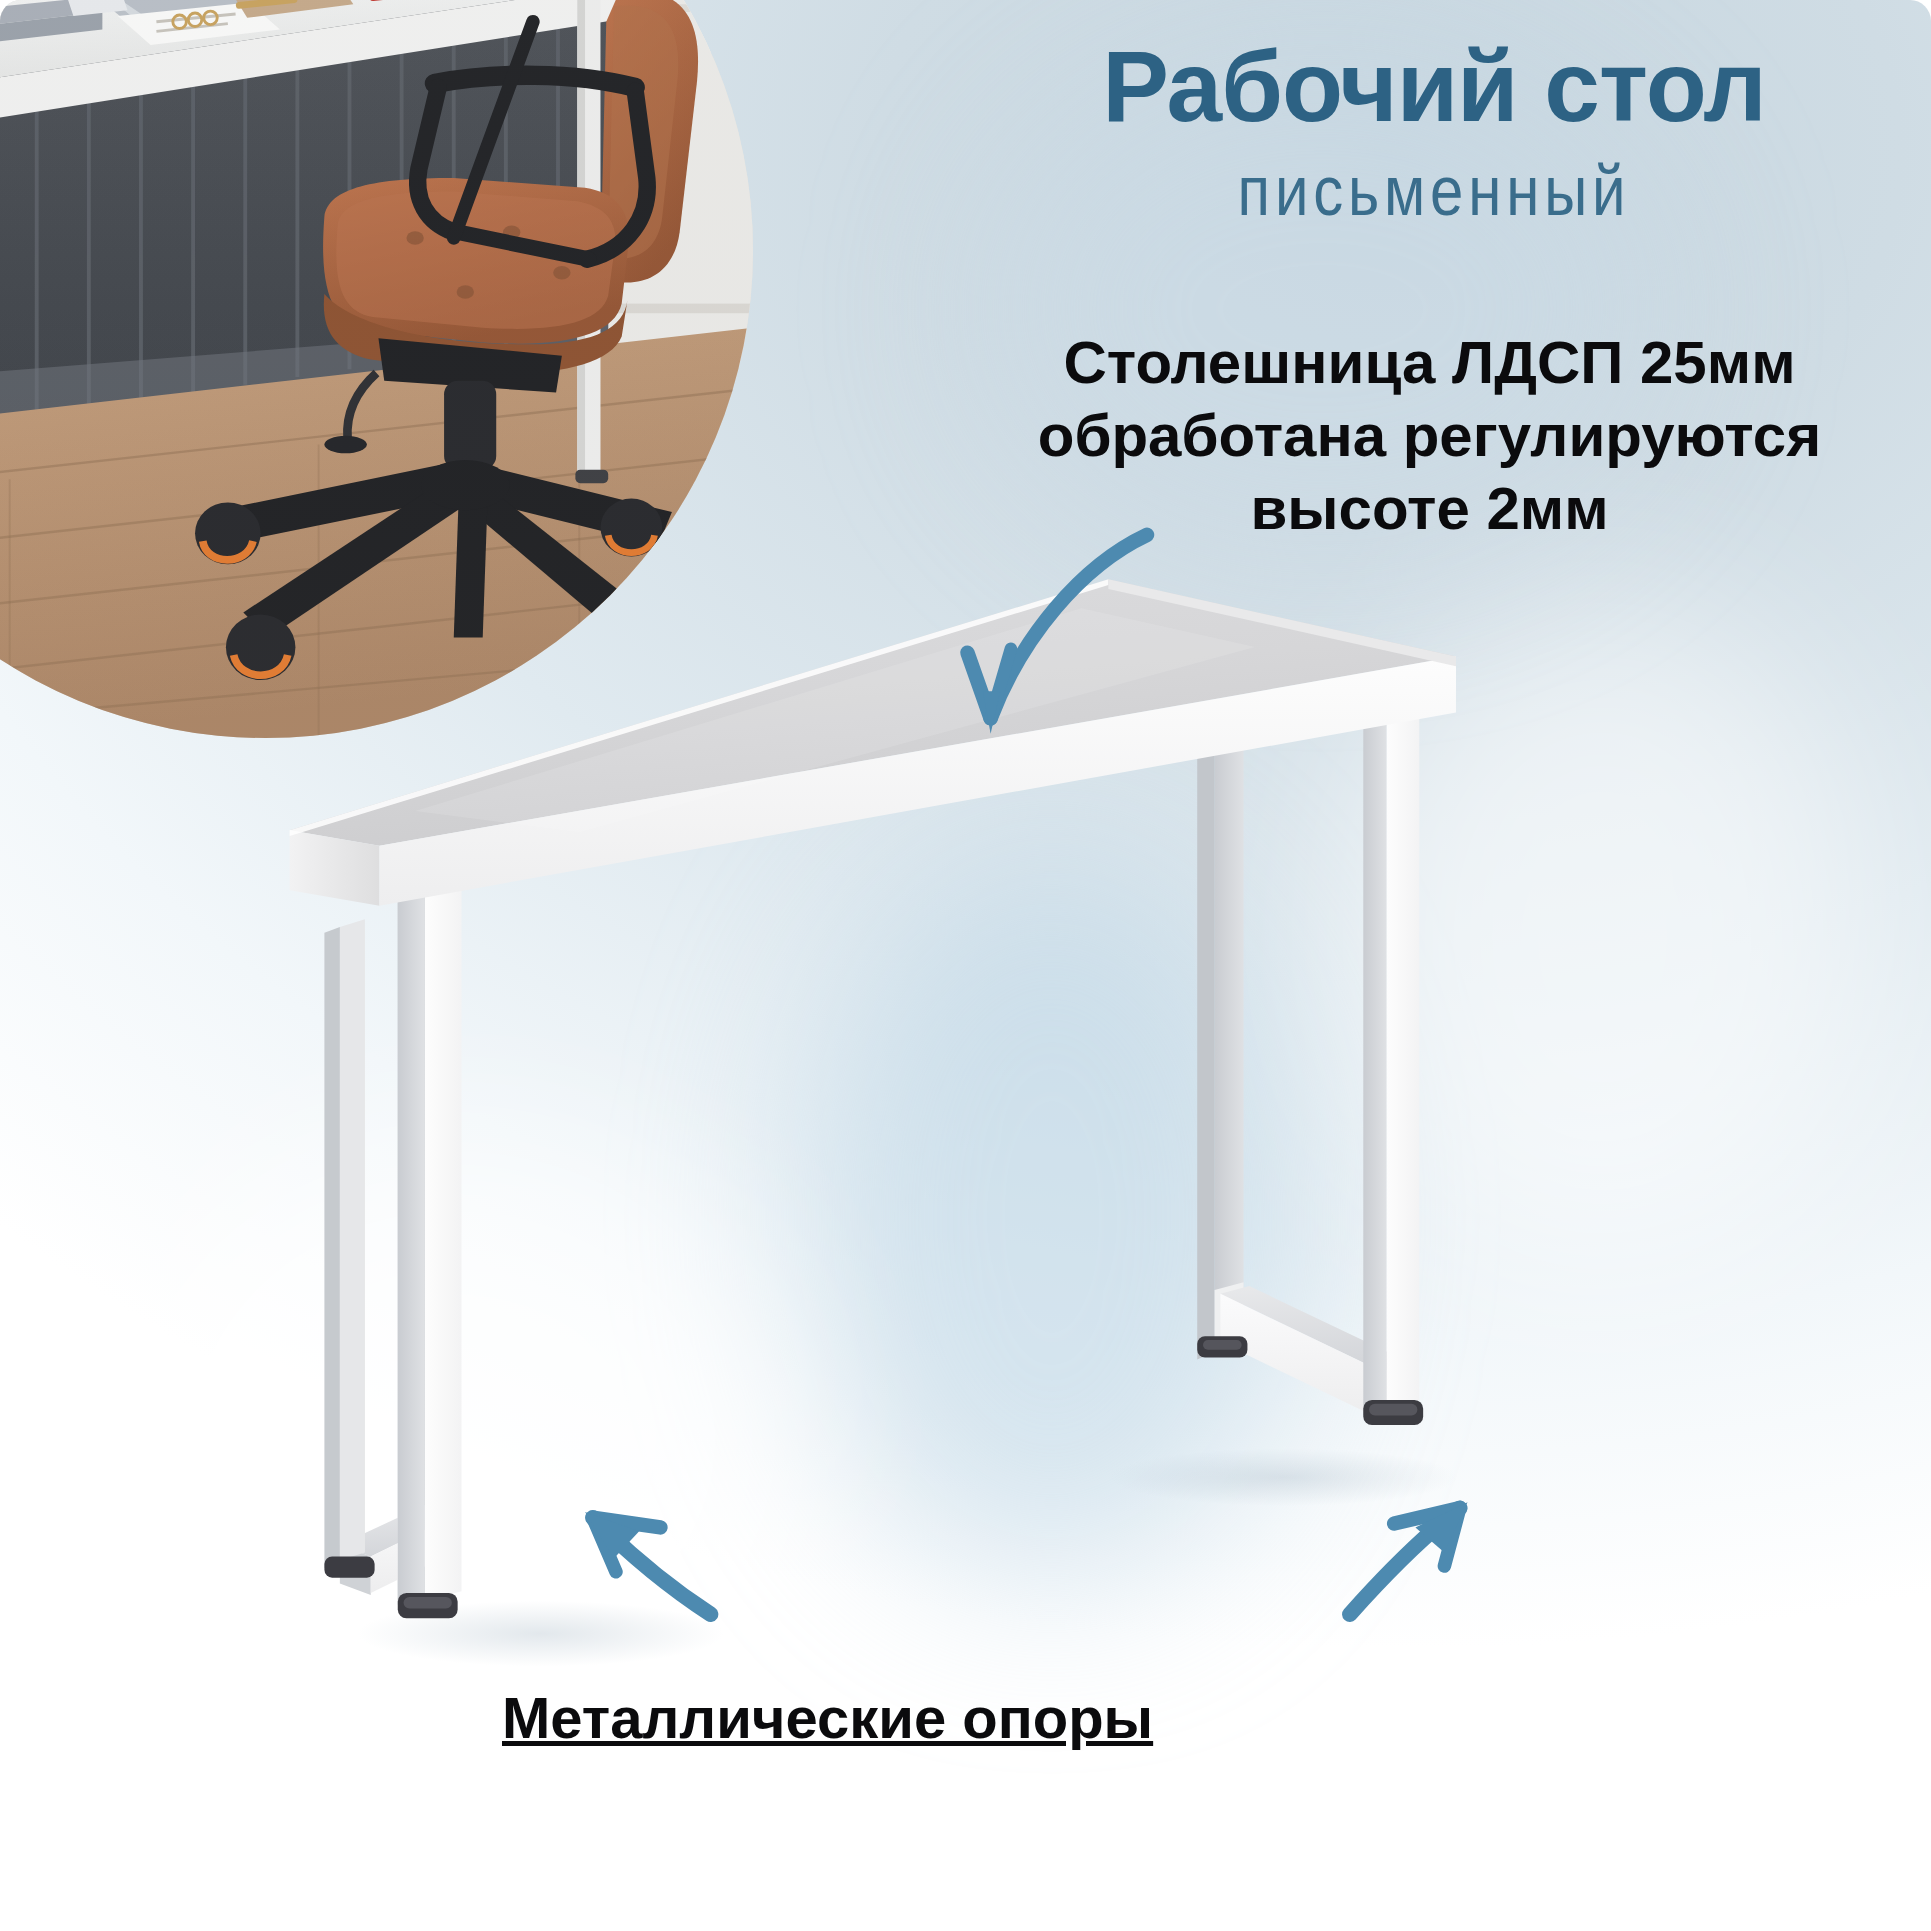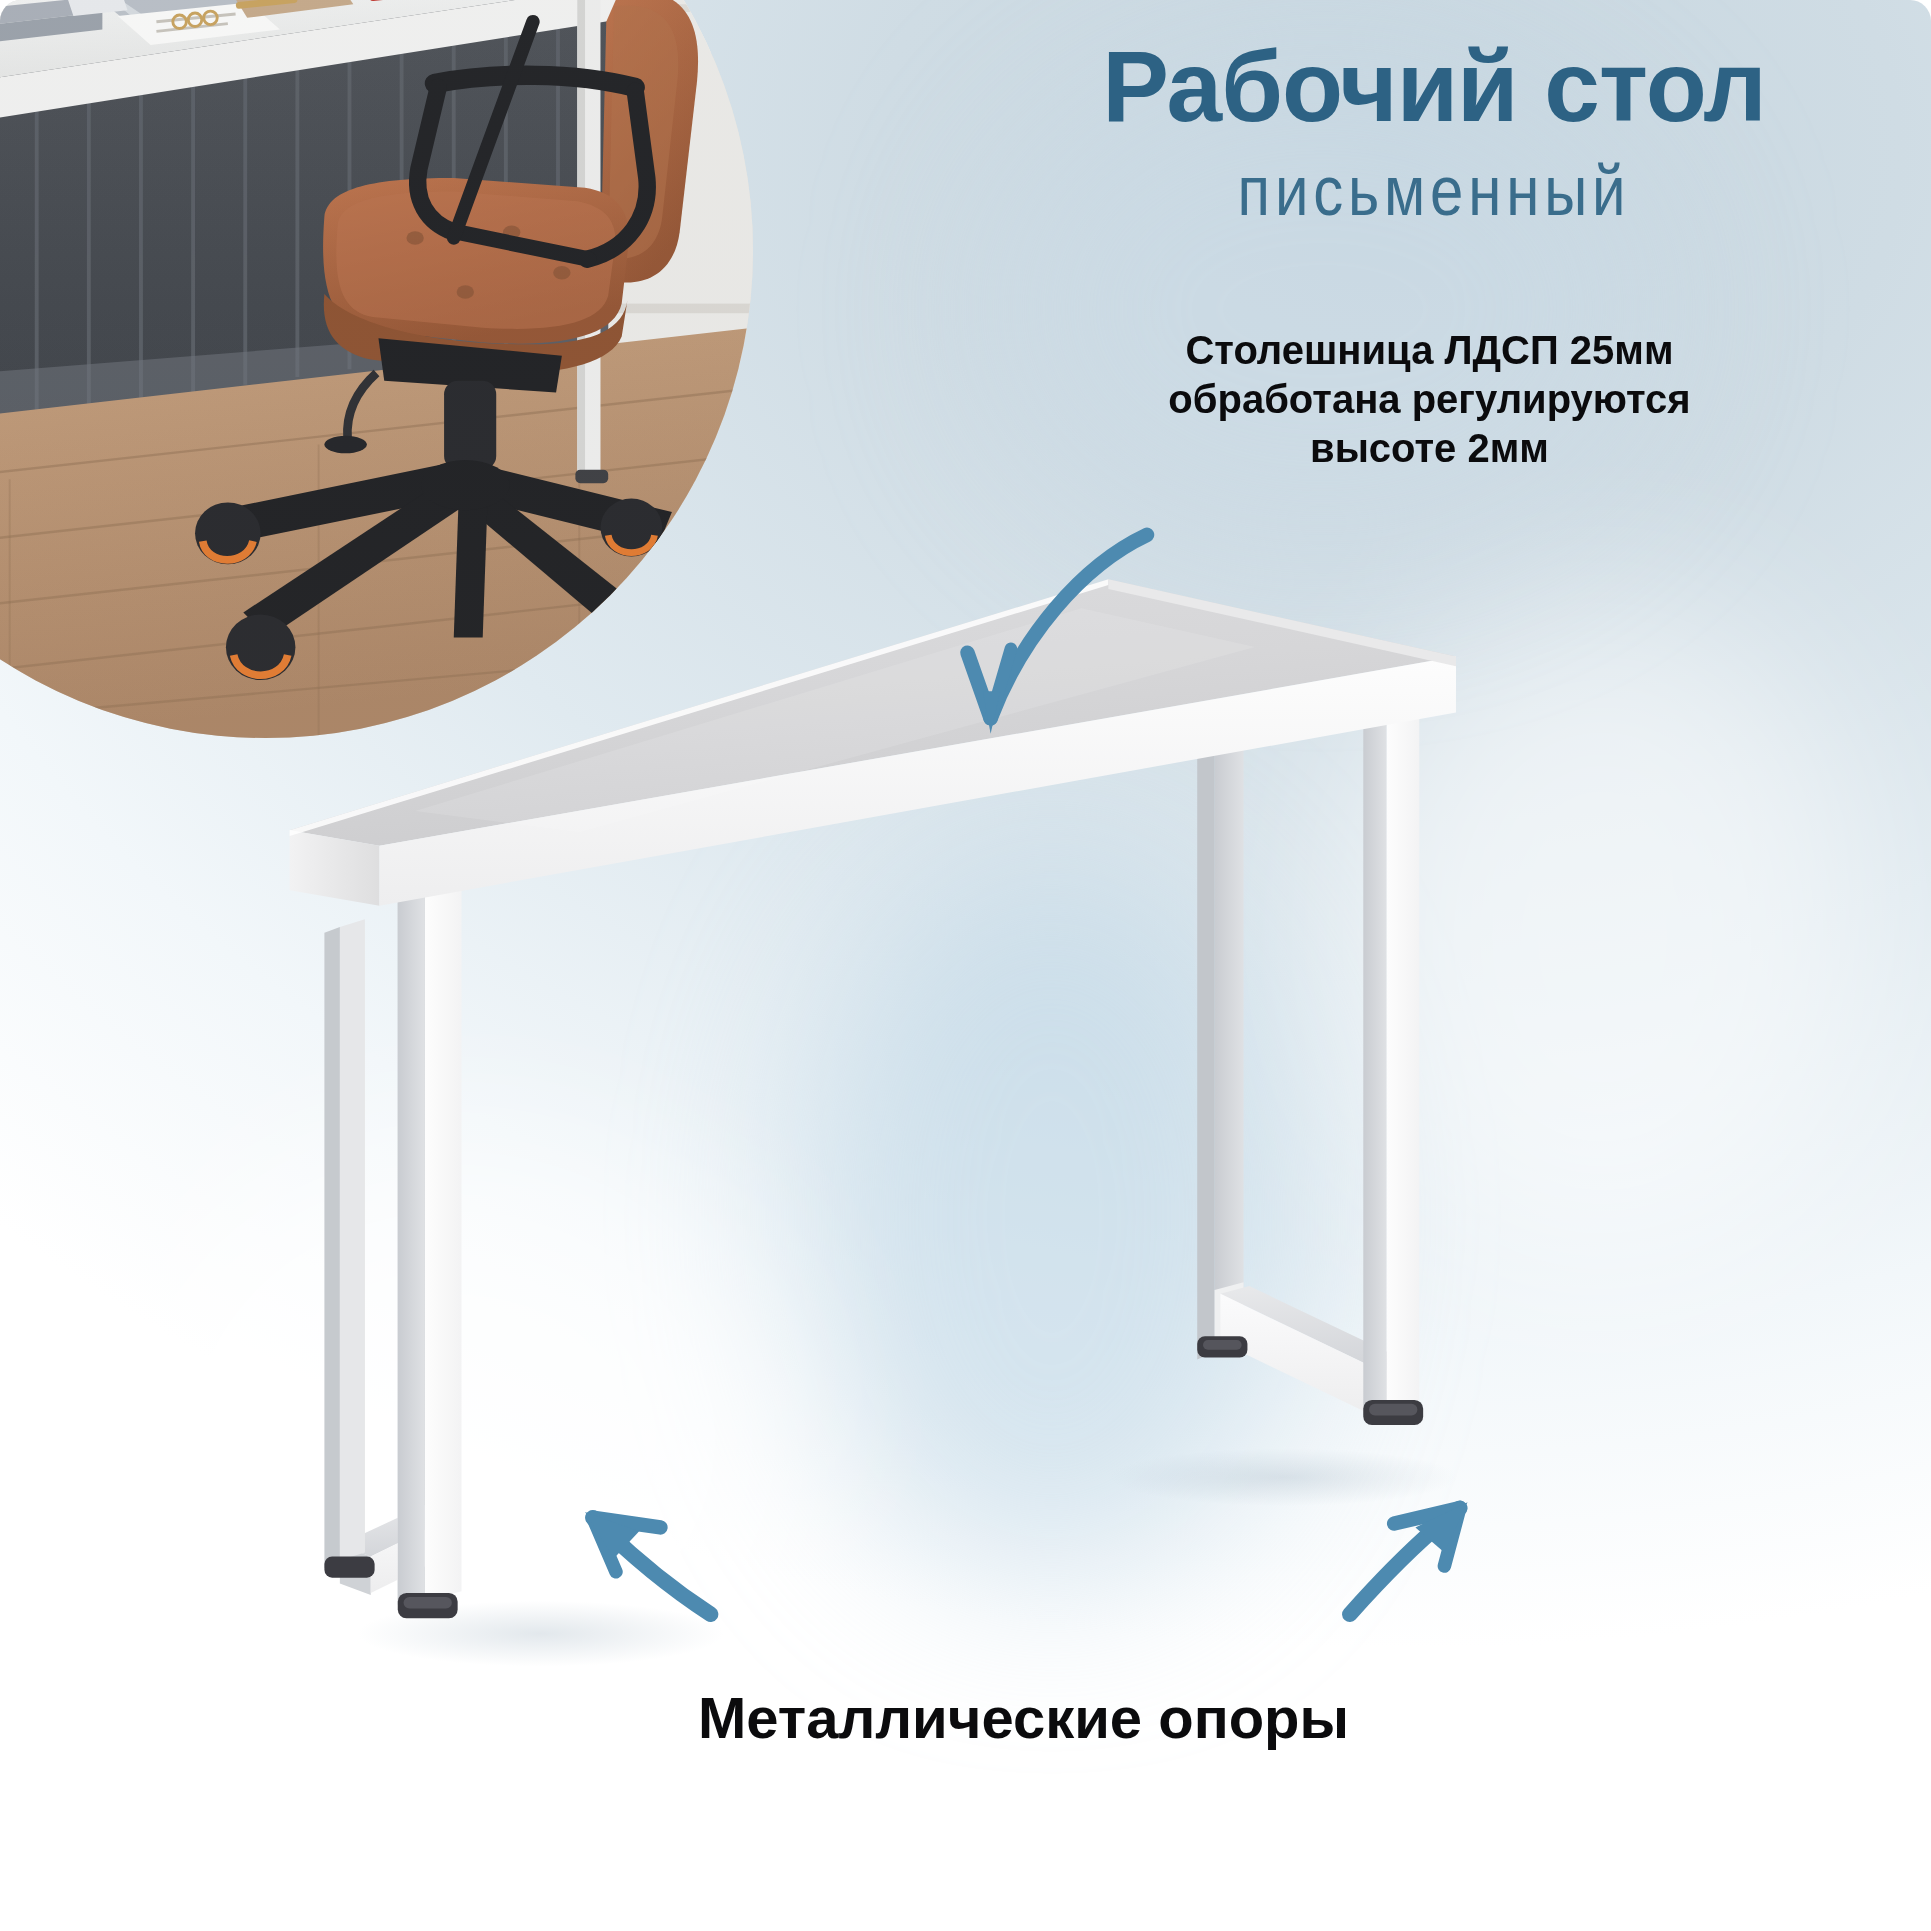--- a/index.html
+++ b/index.html
@@ -39,28 +39,29 @@
   #subtitle{
     position:absolute;left:985px;top:154px;width:898px;
     text-align:center;
     font-size:60px;line-height:1.05;font-weight:normal;
     color:#3a6d8c;letter-spacing:4.8px;
     transform:scaleY(1.18);transform-origin:top center;
   }
   #feature-top{
     position:absolute;left:966px;top:326px;width:927px;
     text-align:center;
-    font-size:40px;line-height:1.22;font-weight:bold;
+    font-size:60px;line-height:1.22;font-weight:bold;
     color:#0b0b0d;
   }
   #feature-bottom{
     position:absolute;left:502px;top:1680px;width:1043px;
-    text-align:center;
+    text-align:left;
     font-size:58px;line-height:1.30;font-weight:bold;
     color:#0b0b0d;
+    text-decoration:underline;
   }
   .arrow-layer,#desk-layer{position:absolute;left:0;top:0;width:1931px;height:1931px;pointer-events:none;}
 </style>
 </head>
 <body>
 
 <div id="stage">
 
   <div class="blob b1"></div>
   <div class="blob b2"></div>

